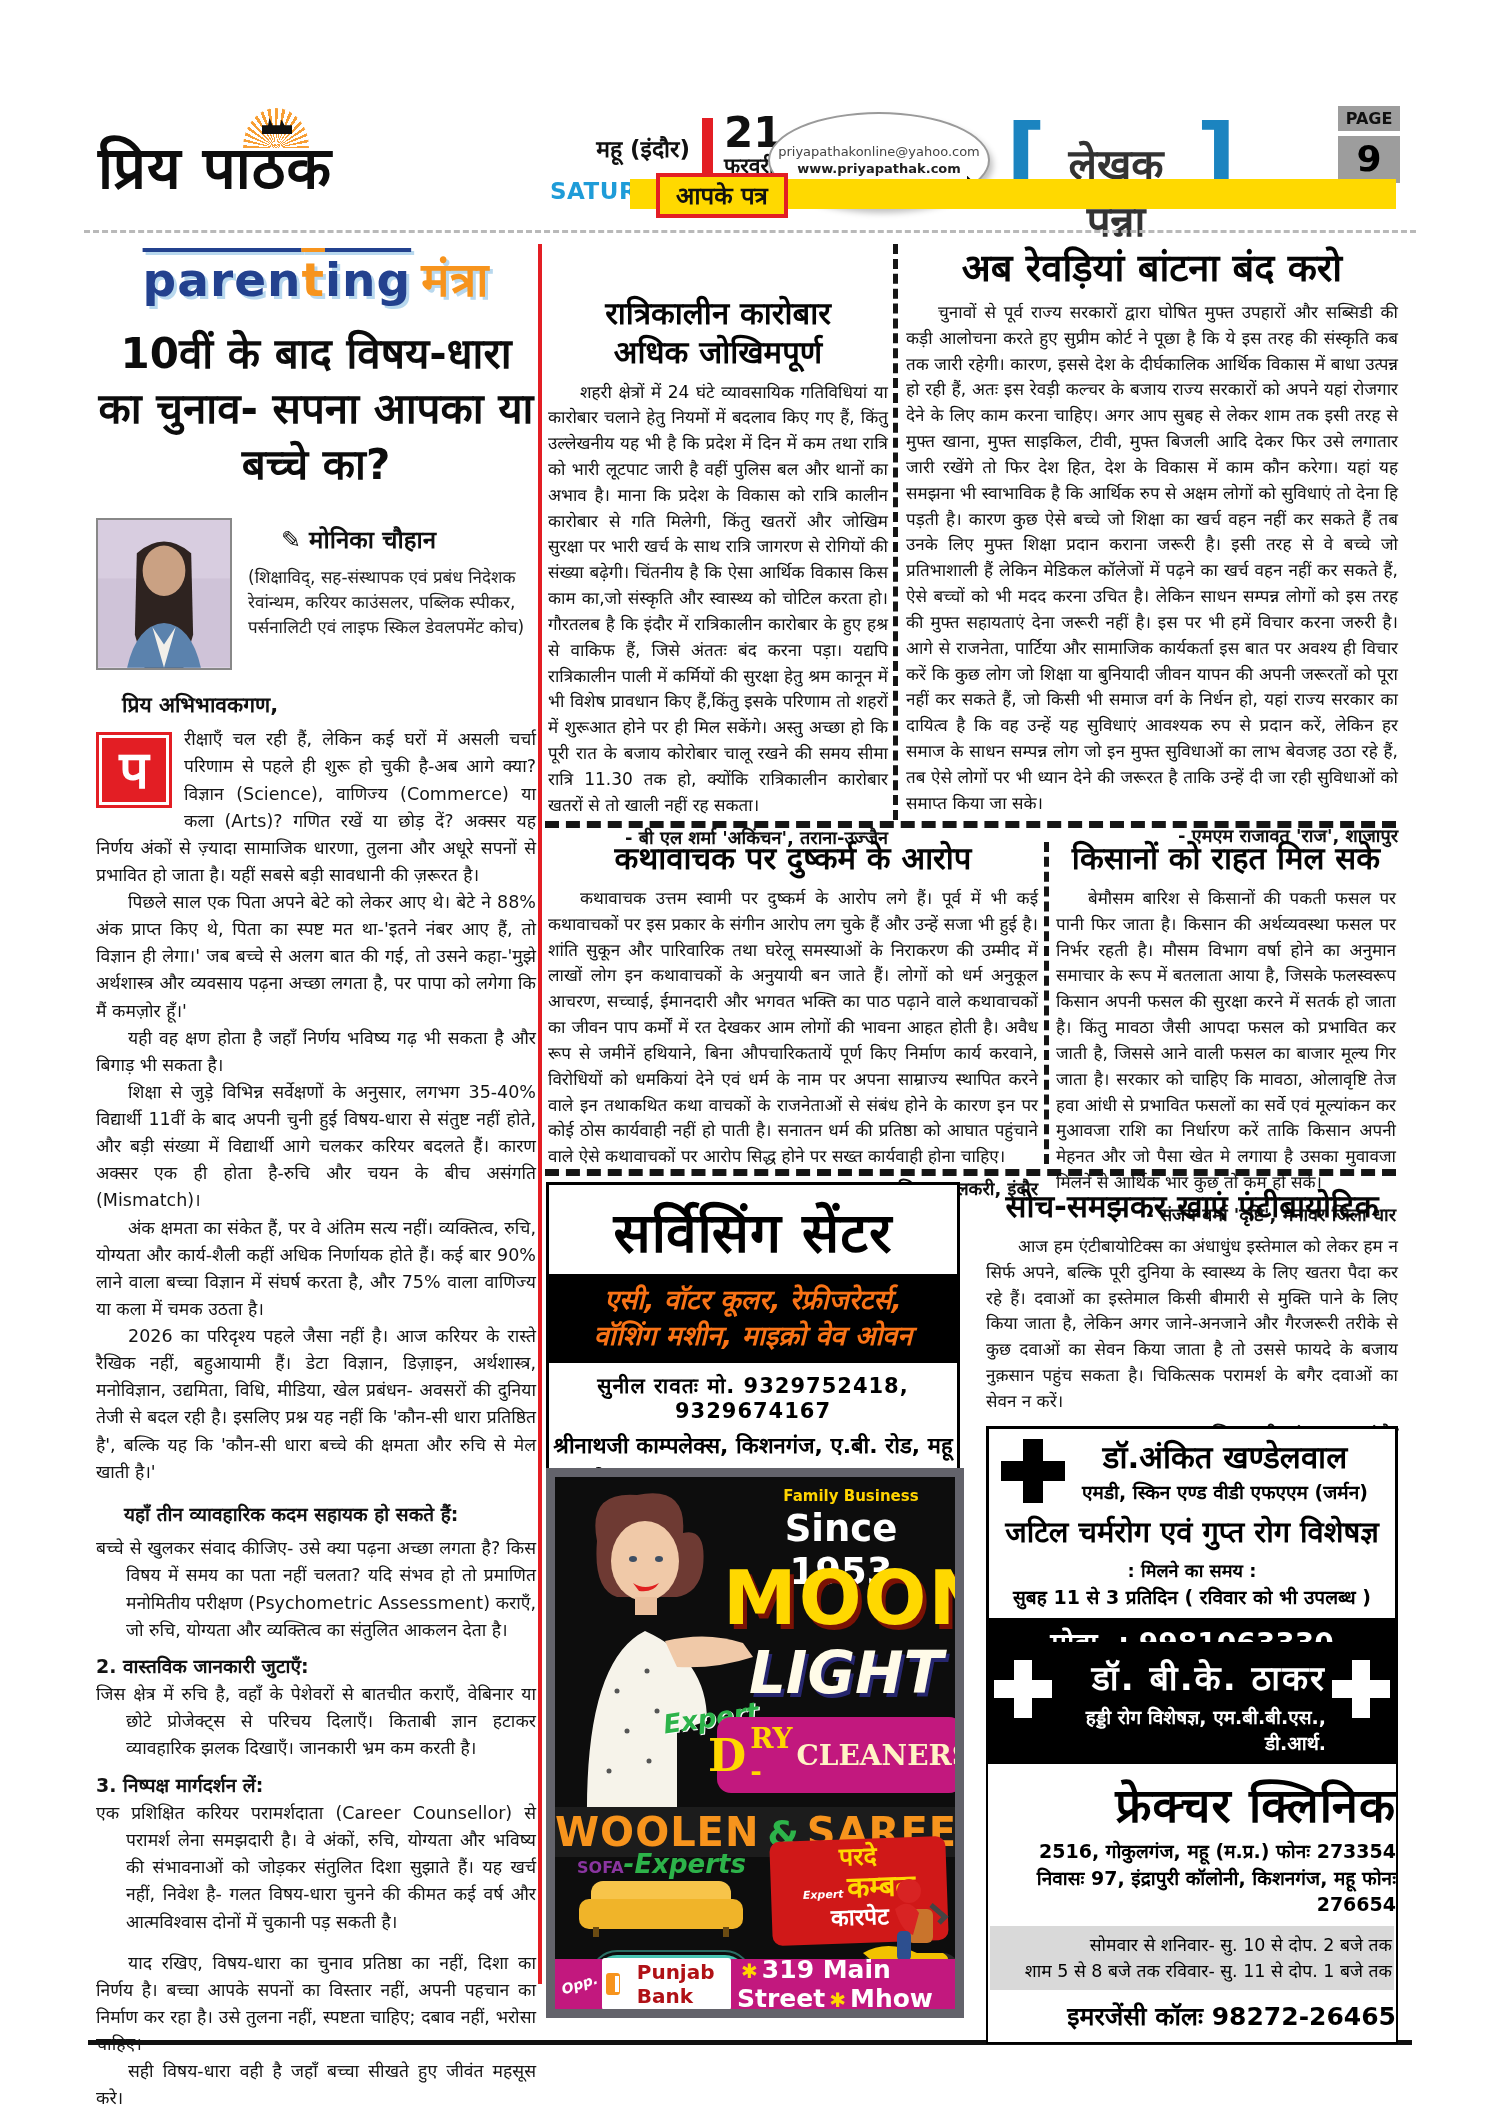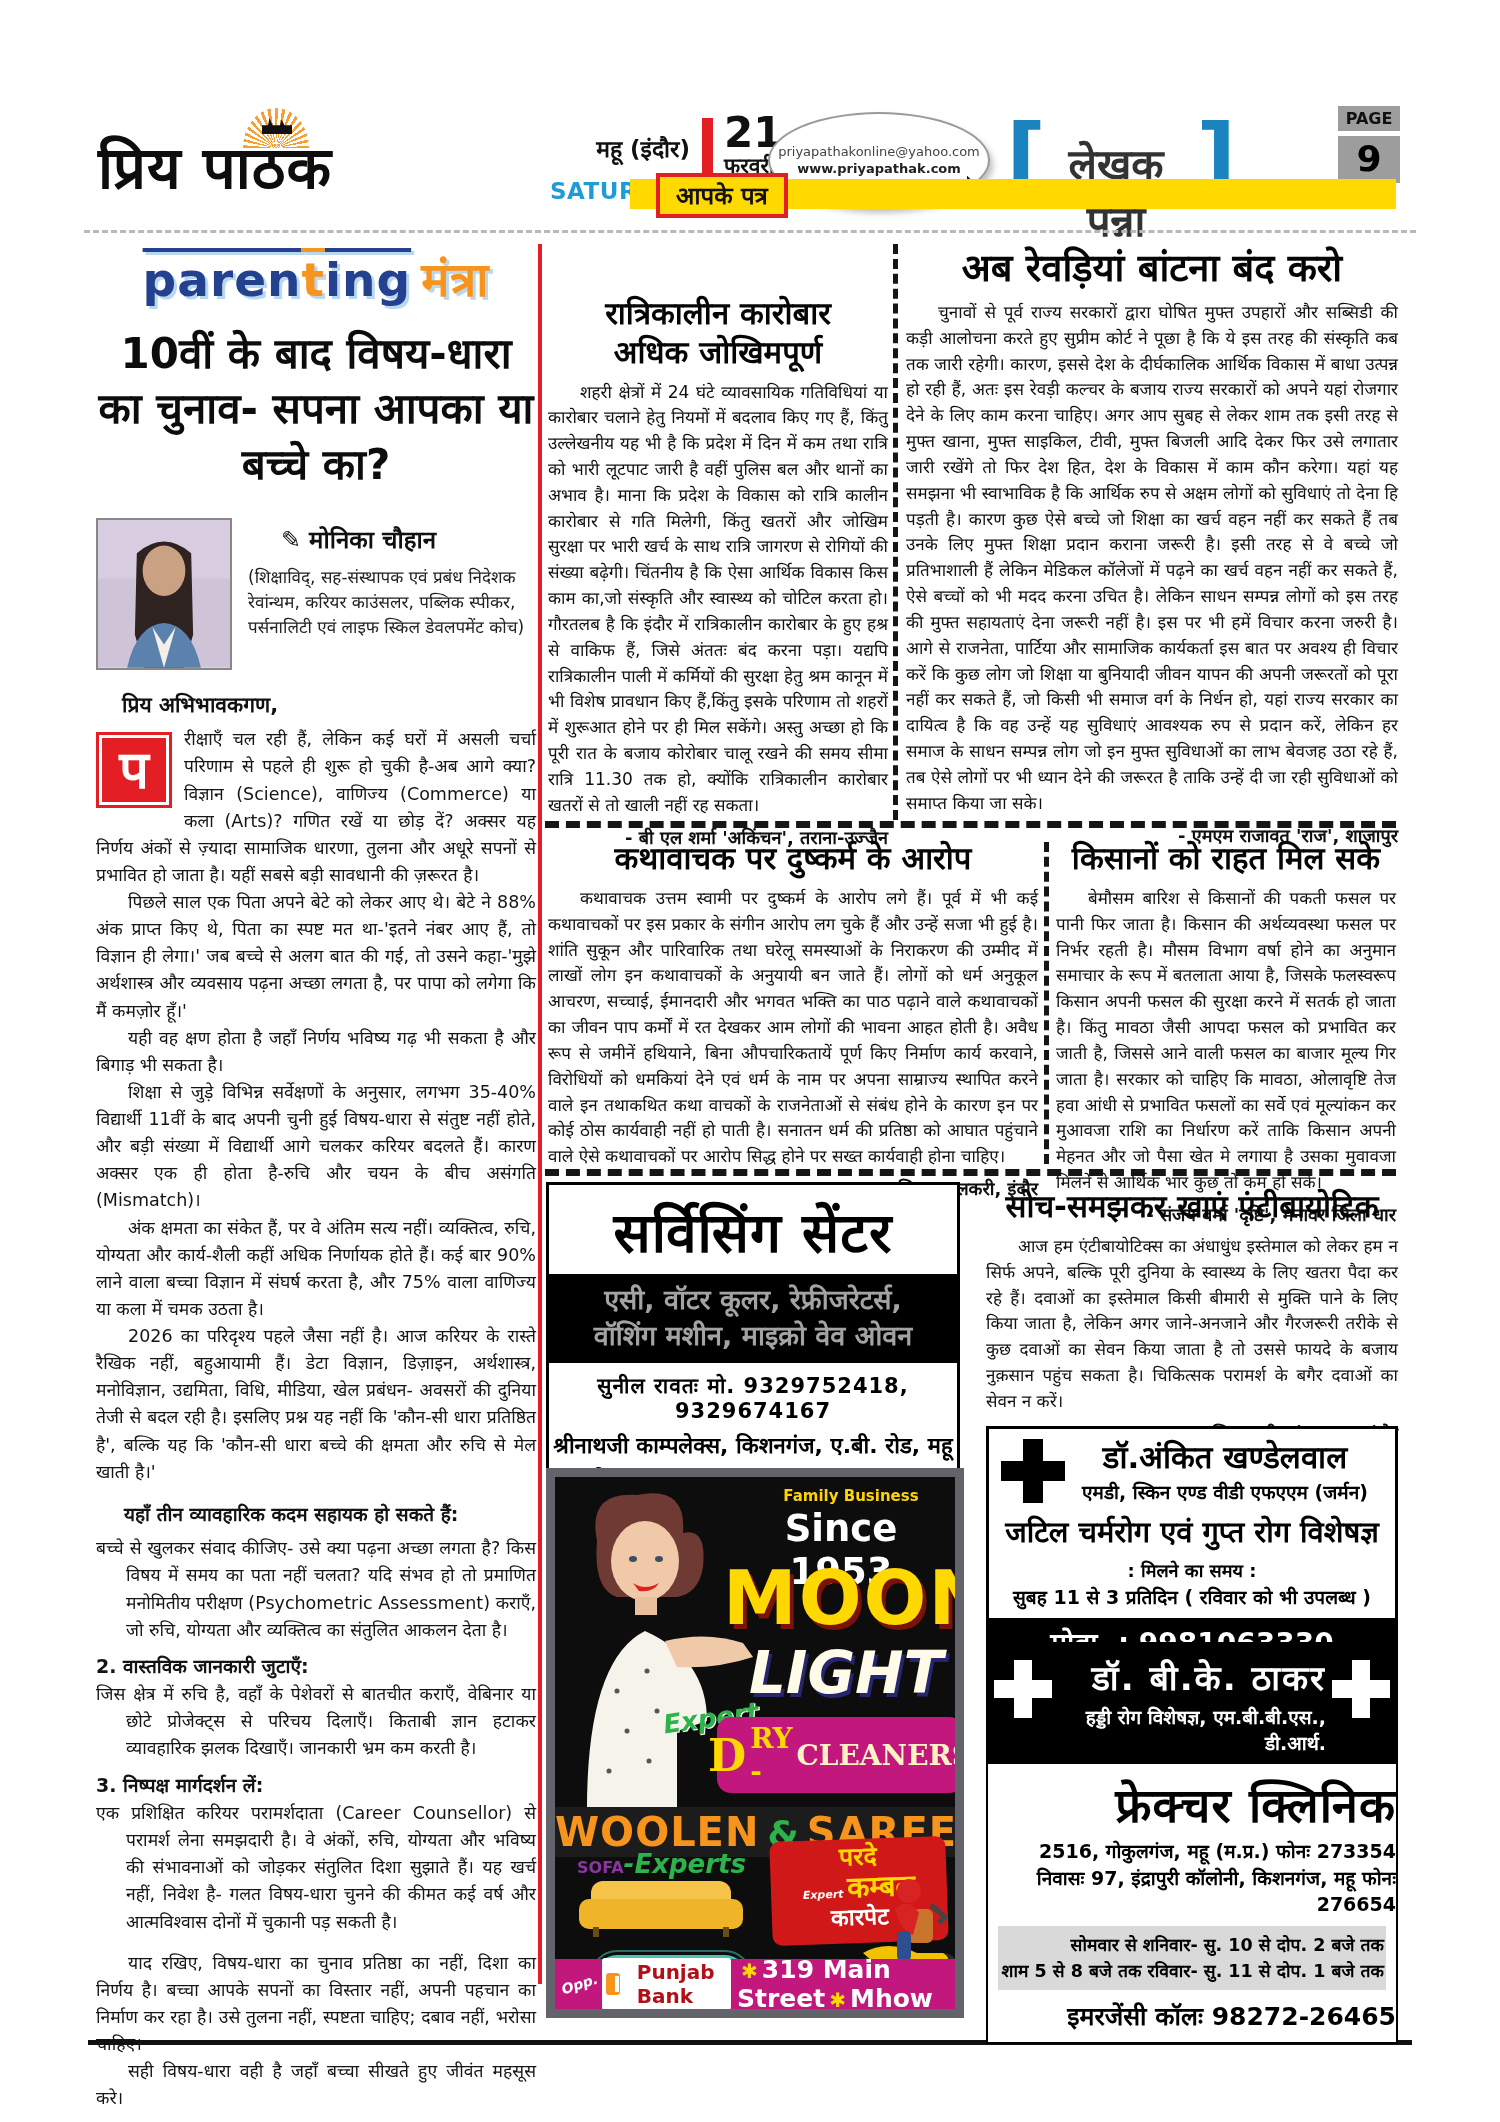--- a/index.html
+++ b/index.html
@@ -75,21 +75,21 @@
   .a-katha { left:548px; top:836px; width:490px; }
   .a-katha .art-title { font-size:31px; }
   .a-farm { left:1056px; top:836px; width:340px; }
   .a-farm .art-title { font-size:31px; }
   .a-anti { left:986px; top:1184px; width:412px; }
   .a-anti .art-title { font-size:31px; }
 
   
   .ad-serv { position:absolute; left:546px; top:1182px; width:414px; border:3px solid #000; background:#fff; text-align:center; color:#000; }
   .serv-title { font-size:55px; font-weight:800; padding:8px 0 6px; letter-spacing:1px; }
-  .serv-band { background:#000; color:#a3a3a3; font-size:27px; font-weight:800; line-height:1.35; padding:8px 4px; }
+  .serv-band { background:#000; color:#f97316; font-size:27px; font-weight:800; line-height:1.35; padding:8px 4px;font-style:italic; }
   .serv-contact { font-size:21px; font-weight:800; padding-top:8px; letter-spacing:1px; }
   .serv-addr { font-size:22px; font-weight:800; padding-top:6px; }
   .serv-phone { font-size:22px; font-weight:800; padding-top:4px; }
   .serv-email { font-size:19px; padding:4px 0 8px; }
 
   
   .ad-moon { position:absolute; left:546px; top:1468px; width:418px; height:550px; background:#0d0d0d; border:9px solid #63636b; overflow:hidden; }
   .moon-fam { position:absolute; left:196px; top:10px; width:200px; text-align:center; color:#ffd400; font-size:15px; font-weight:800; }
   .moon-since { position:absolute; left:176px; top:30px; width:220px; text-align:center; color:#fff; font-size:37px; font-weight:800; }
   .moon-word1 { position:absolute; left:168px; top:78px; width:236px; text-align:center; color:#ffd800; font-size:74px; font-weight:900; letter-spacing:2px; text-shadow:4px 5px 0 #7a1205; }
@@ -147,21 +147,21 @@
   .ad-thakur { position:absolute; left:986px; top:1642px; width:412px; border:2px solid #000; background:#fff; text-align:right; color:#000; }
   .tk-band { position:relative; background:#000; color:#fff; padding:10px 70px 8px; }
   .tk-name { font-size:34px; font-weight:800; letter-spacing:2px; }
   .tk-qual { font-size:19px; font-weight:700; margin-top:4px; }
   .plus-white { position:absolute; width:58px; height:58px; top:16px; }
   .plus-white::before { content:""; position:absolute; left:20px; top:0; width:18px; height:58px; background:#fff; }
   .plus-white::after { content:""; position:absolute; left:0; top:20px; width:58px; height:18px; background:#fff; }
   .pw-l { left:6px; } .pw-r { right:6px; }
   .tk-clinic { font-size:47px; font-weight:900; padding:8px 0 2px; letter-spacing:1px; }
   .tk-addr { font-size:19px; font-weight:800; line-height:1.4; }
-  .tk-gray { background:#d9d9d9; margin:8px 10px 0; padding:6px 2px; font-size:17.5px; font-weight:700; line-height:1.5; }
+  .tk-gray { background:#d9d9d9; margin:8px 2px 0; padding:6px 2px; font-size:17.5px; font-weight:400; line-height:1.5; }
   .tk-emerg { font-size:25px; font-weight:800; padding:8px 0 10px; }
 </style>
 </head>
 <body>
 
 <div class="sheet">
 
   <div class="sunburst"></div>
   <div class="sun-building"></div>
   <div class="logo">प्रिय पाठक</div>

